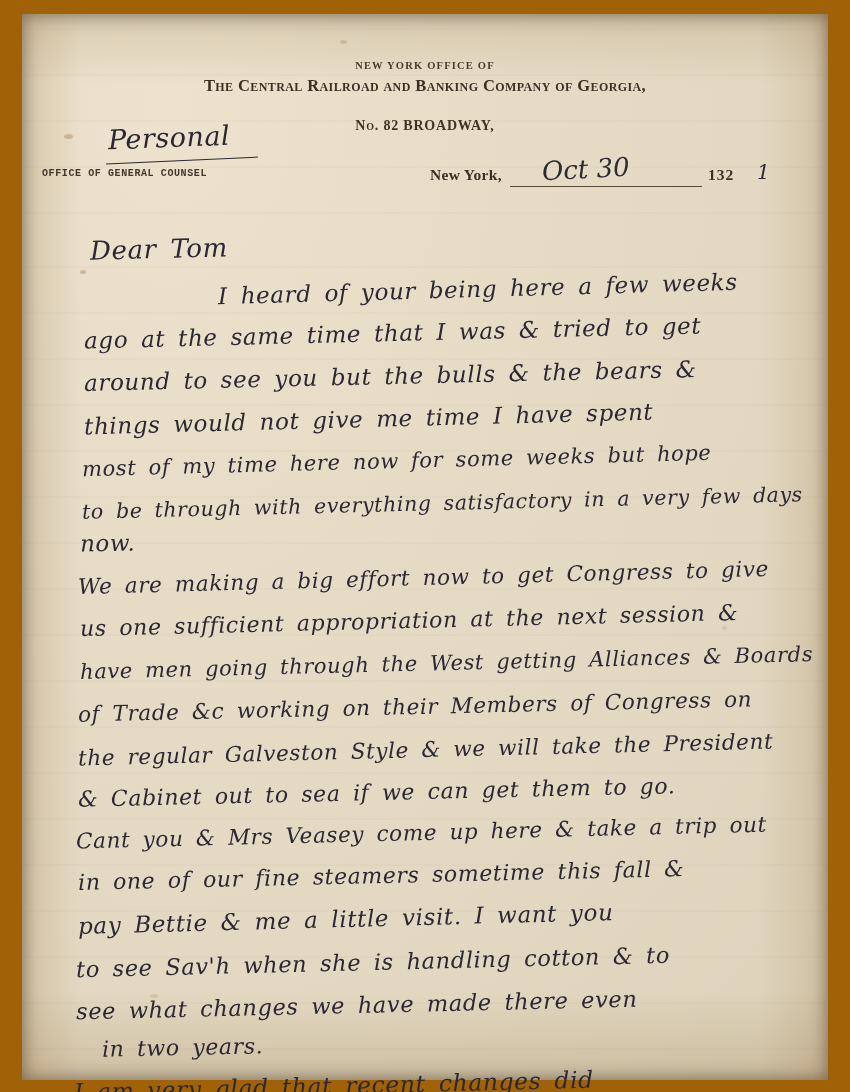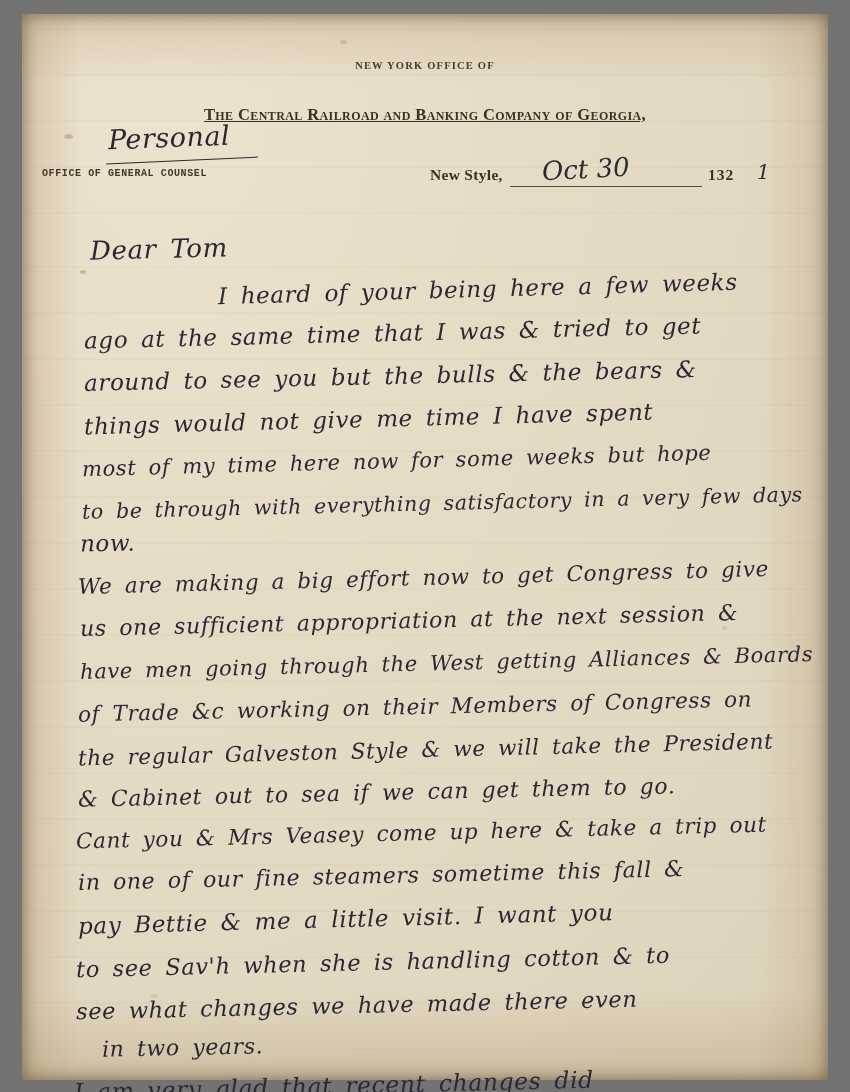--- a/index.html
+++ b/index.html
@@ -10,21 +10,21 @@
   body {
     width: 850px;
     height: 1092px;
     overflow: hidden;
     font-family: "Liberation Serif", serif;
   }
   .scan {
     position: relative;
     width: 850px;
     height: 1092px;
-    background: #737373;
+    background: #a16207;
   }
   
   .sheet {
     position: absolute;
     left: 22px;
     top: 14px;
     width: 806px;
     height: 1066px;
     background:
       radial-gradient(ellipse at 18% 8%, #ece2cd 0%, #e6dcc6 38%, #e2d8c1 70%, #dcd2ba 100%);
@@ -82,28 +82,27 @@
     color: #41352a;
   }
   .lh-line1 {
     font-family: "Liberation Serif", serif;
     font-size: 10.5px;
     letter-spacing: 1.2px;
     font-weight: 700;
     color: #4a3b2c;
   }
   .lh-line2 {
-    margin-top: 34px;
+    margin-top: 5px;
     font-family: "Liberation Serif", serif;
     font-size: 16.5px;
     letter-spacing: 0.4px;
     font-weight: 700;
     color: #3c3025;
     font-variant: small-caps;
-    text-decoration: underline;
   }
   .lh-line3 {
     margin-top: 22px;
     font-family: "Liberation Serif", serif;
     font-size: 14px;
     letter-spacing: 0.8px;
     font-weight: 700;
     color: #3f3327;
     font-variant: small-caps;
   }
@@ -224,28 +223,29 @@
 
     <div class="fleck" style="left:42px;top:120px;width:9px;height:5px;"></div>
     <div class="fleck" style="left:58px;top:256px;width:6px;height:4px;"></div>
     <div class="fleck" style="left:318px;top:26px;width:7px;height:4px;opacity:.7;"></div>
     <div class="fleck" style="left:700px;top:612px;width:5px;height:4px;opacity:.55;"></div>
     <div class="fleck" style="left:128px;top:980px;width:8px;height:4px;opacity:.5;"></div>
 
     <div class="letterhead">
       <div class="lh-line1">NEW YORK OFFICE OF</div>
       <div class="lh-line2">The Central Railroad and Banking Company of Georgia,</div>
+      <div class="lh-line3">No. 82 BROADWAY,</div>
     </div>
 
     <div class="lh-office">OFFICE OF GENERAL COUNSEL</div>
 
     <div class="hand personal">Personal</div>
     <div class="personal-underline"></div>
 
-    <div class="dateline">New Style,</div>
+    <div class="dateline">New York,</div>
     <div class="date-rule"></div>
     <div class="hand date-written">Oct 30</div>
     <div class="year-print">132</div>
     <div class="hand year-written">1</div>
 
     <div class="body">
 
       <div class="ln salutation" style="left:68px; top:34px; transform:rotate(-1.4deg);">Dear Tom</div>
 
       <div class="ln" style="left:196px; top:76px; transform:rotate(-1.6deg);">I heard of your being here a few weeks</div>

